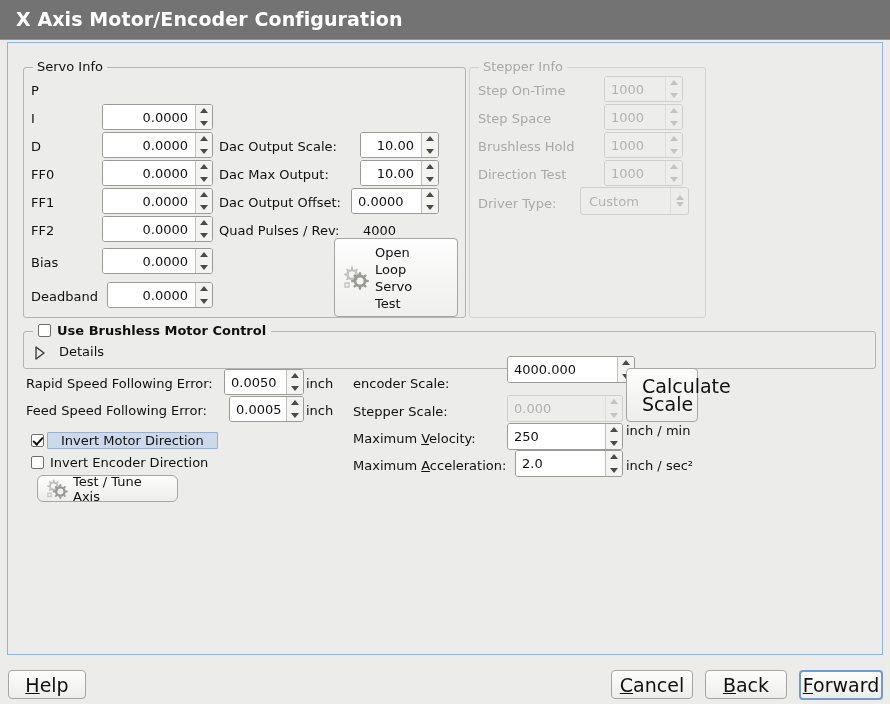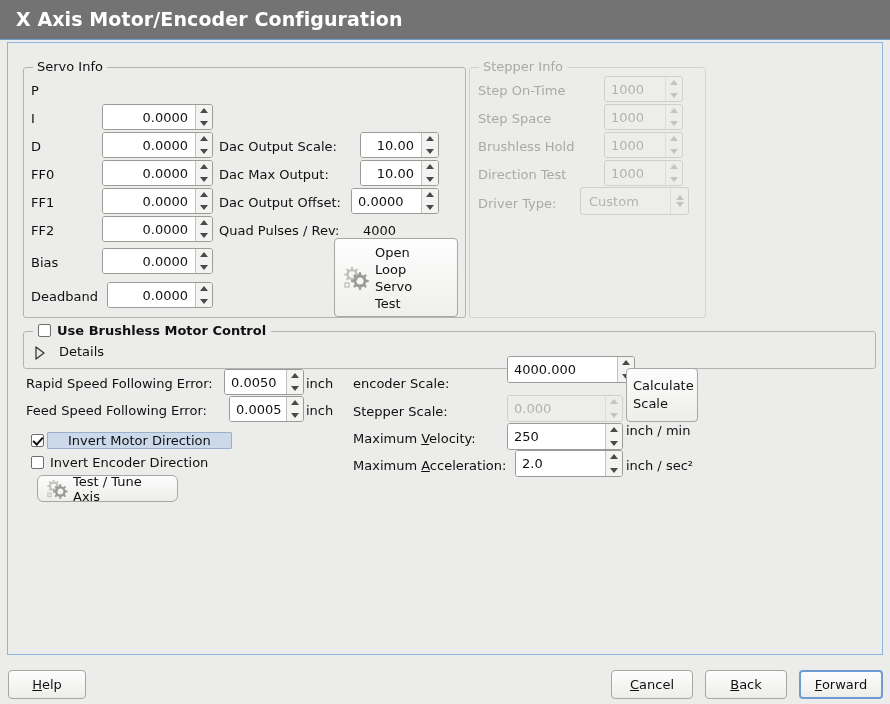--- a/index.html
+++ b/index.html
@@ -142,25 +142,25 @@
     border-top: 5px solid #c3c3bf;
   }
 
   
   .btn {
     position: absolute;
     background: linear-gradient(#fdfdfd, #ededeb);
     border: 1px solid #a6a6a2;
     border-radius: 4px;
     font-family: inherit;
-    font-size: 13px;
+    font-size: 19px;
     color: #101010;
     display: flex; align-items: center; justify-content: center;
     cursor: default;
-    padding: 4px;
+    padding: 13px;
   }
   .btn.focus { border: 2px solid #6f9bd2; }
   .btn .ulabel u { text-decoration: underline; }
 
   .iconbtn {
     position: absolute;
     background: linear-gradient(#fdfdfd, #ededeb);
     border: 1px solid #a6a6a2;
     border-radius: 4px;
     display: flex; align-items: center;
@@ -198,21 +198,21 @@
     position: absolute; left: 3px; top: 0px;
     width: 4px; height: 8px;
     border: solid #101010; border-width: 0 2px 2px 0;
     transform: rotate(42deg);
   }
   .cbtext { font-size: 13px; color: #101010; white-space: nowrap; }
   .cbtext.bold { font-weight: bold; }
   .cbtext.hl {
     background: #ccd9ea;
     border: 1px solid #9aafc9;
-    padding: 0 20px;
+    padding: 0 13px;
     margin-left: -3px;
     border-radius: 1px;
   }
 
   
   .expander { position: absolute; display: flex; align-items: center; }
   .tri {
     flex: 0 0 12px; width: 0; height: 0; margin-right: 8px;
     border-top: 6px solid transparent;
     border-bottom: 6px solid transparent;

